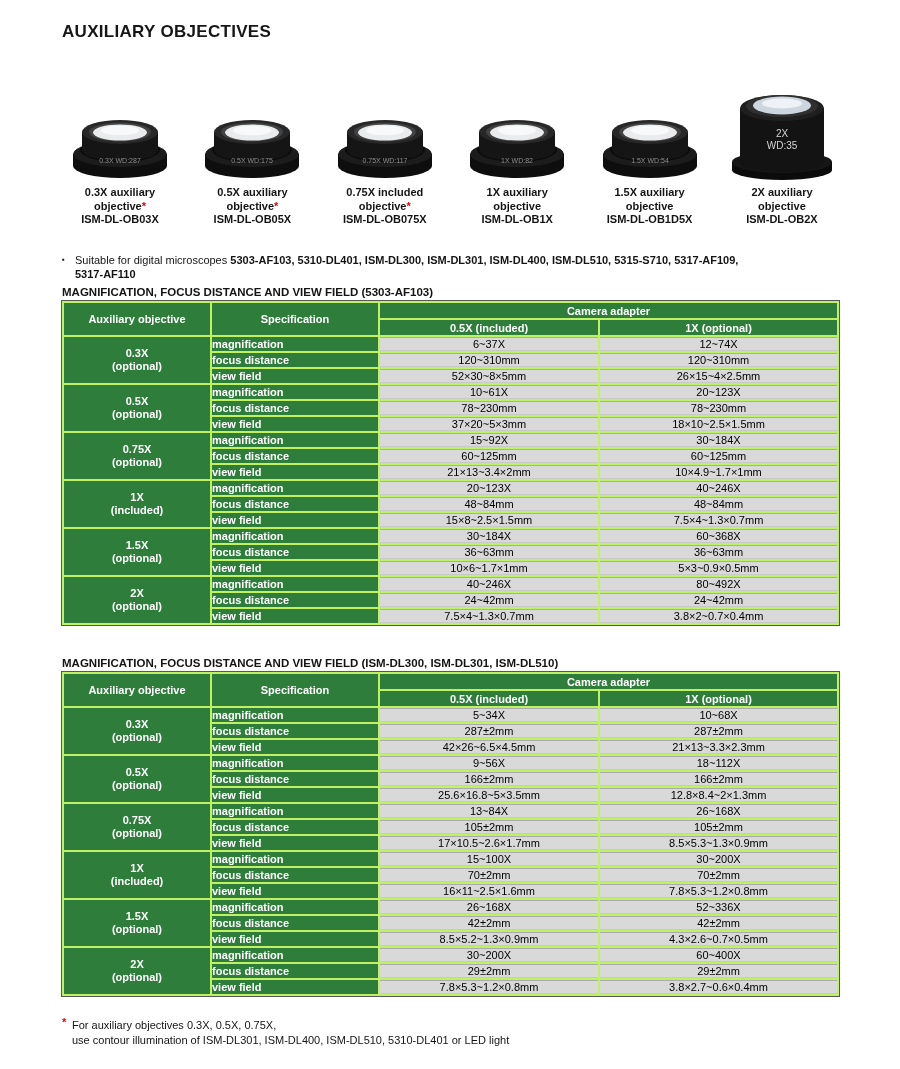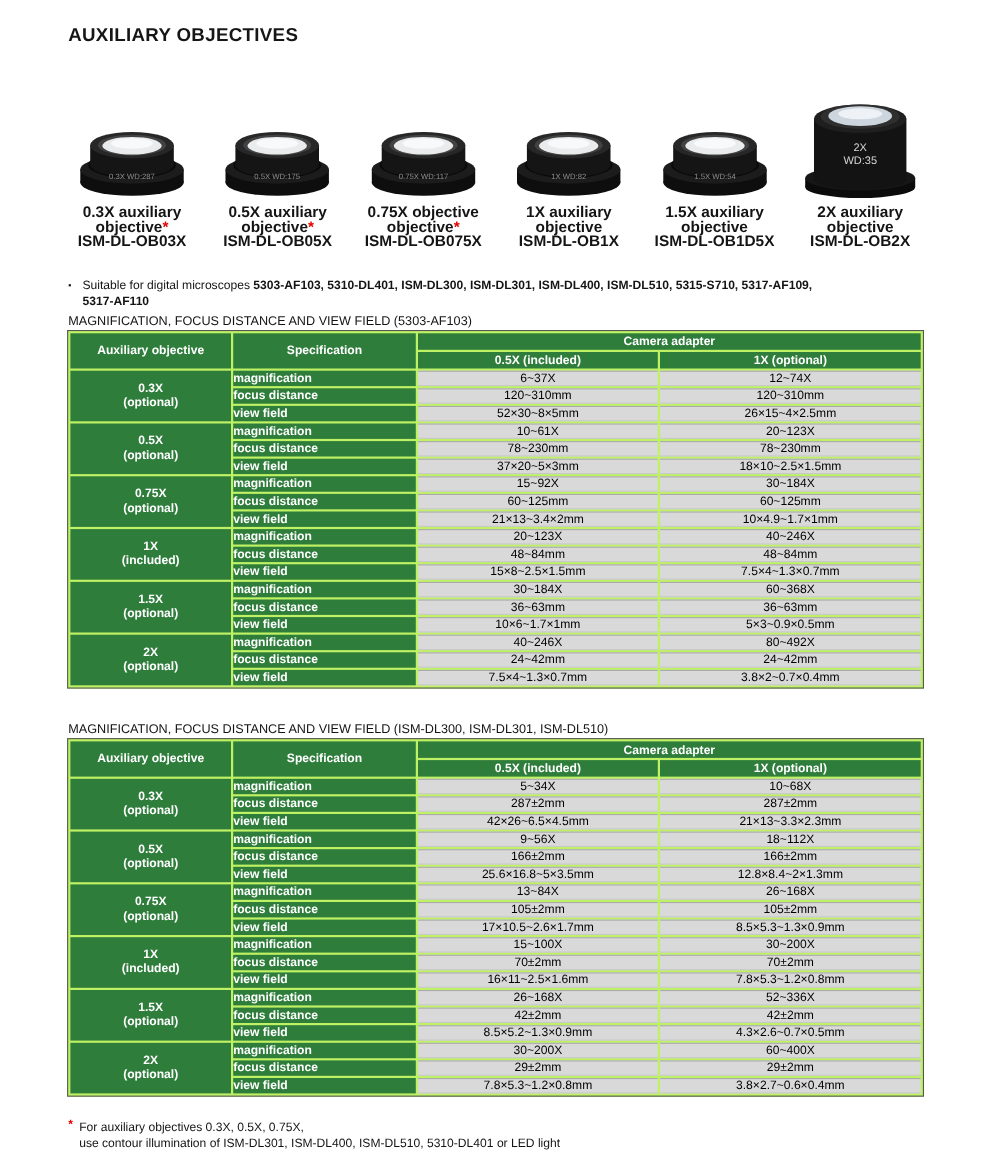--- a/index.html
+++ b/index.html
@@ -8,30 +8,30 @@
   .page { position: relative; width: 900px; height: 1064px; }
 
   .page-title { position: absolute; left: 62px; top: 22px; font-size: 17px;
     font-weight: bold; color: #161616; letter-spacing: 0.3px; }
 
   
   .products { position: absolute; left: 56px; top: 84px; width: 790px;
     display: flex; justify-content: space-between; }
   .product { width: 128px; text-align: center; }
   .lens-wrap { height: 98px; display: flex; align-items: flex-end; justify-content: center; }
-  .product-label { font-size: 14px; font-weight: bold; line-height: 13.5px; color: #141414; margin-top: 4px; }
+  .product-label { font-size: 11px; font-weight: bold; line-height: 13.5px; color: #141414; margin-top: 4px; }
   .star { color: #e60000; font-weight: bold; }
 
   
   .note { position: absolute; left: 62px; top: 253px; width: 705px; font-size: 11px;
     line-height: 14px; color: #141414; padding-left: 13px; }
   .note .bullet { position: absolute; left: 0; top: 0px; font-size: 8px; color: #111; }
   .note b { font-weight: bold; }
 
-  .section-title { position: absolute; font-size: 11.5px; font-weight: normal; color: #141414; }
+  .section-title { position: absolute; font-size: 11.5px; font-weight: bold; color: #141414; }
   #section-title-1 { left: 62px; top: 286px; }
   #section-title-2 { left: 62px; top: 657px; }
 
   
   table.spec-table { position: absolute; left: 61px; border-collapse: separate;
     border-spacing: 2px; background: #bef264; border: 1px solid #565656; }
   #table1 { top: 300px; }
   #table2 { top: 671px; }
   .spec-table th, .spec-table td { font-size: 11px; padding: 0; }
   .green { background: #2e7d3b; color: #ffffff; font-weight: bold; text-align: center; }
@@ -100,21 +100,21 @@
   <ellipse cx="50" cy="48" rx="40" ry="12" fill="#0a0a0a"></ellipse>
   <rect x="12" y="30" width="76" height="18" fill="#151515"></rect>
   <ellipse cx="50" cy="48" rx="38" ry="11" fill="#151515"></ellipse>
   <ellipse cx="50" cy="30" rx="38" ry="12" fill="#272727"></ellipse>
   <ellipse cx="50" cy="30" rx="31" ry="9.5" fill="#424242"></ellipse>
   <ellipse cx="50" cy="30.5" rx="27" ry="8" fill="#e9ebec"></ellipse>
   <ellipse cx="50" cy="28.5" rx="19" ry="4.8" fill="#f8f9fa"></ellipse>
   <text class="lens-text" x="50" y="61" text-anchor="middle" font-size="7" fill="#8d8d8d">0.75X WD:117</text>
 </svg>
         </div>
-        <div class="product-label"><span>0.75X objective</span><br><span>objective</span><span class="star">*</span><br><span>ISM-DL-OB075X</span></div>
+        <div class="product-label"><span>0.75X included</span><br><span>objective</span><span class="star">*</span><br><span>ISM-DL-OB075X</span></div>
       </div>
       <div class="product">
         <div class="lens-wrap">
           <svg width="100" height="80" viewBox="0 0 100 80">
   <ellipse cx="50" cy="64" rx="47" ry="12" fill="#0e0e0e"></ellipse>
   <rect x="3" y="52" width="94" height="12" fill="#0e0e0e"></rect>
   <ellipse cx="50" cy="52" rx="47" ry="13" fill="#1c1c1c"></ellipse>
   <ellipse cx="50" cy="48" rx="40" ry="12" fill="#0a0a0a"></ellipse>
   <rect x="12" y="30" width="76" height="18" fill="#151515"></rect>
   <ellipse cx="50" cy="48" rx="38" ry="11" fill="#151515"></ellipse>

